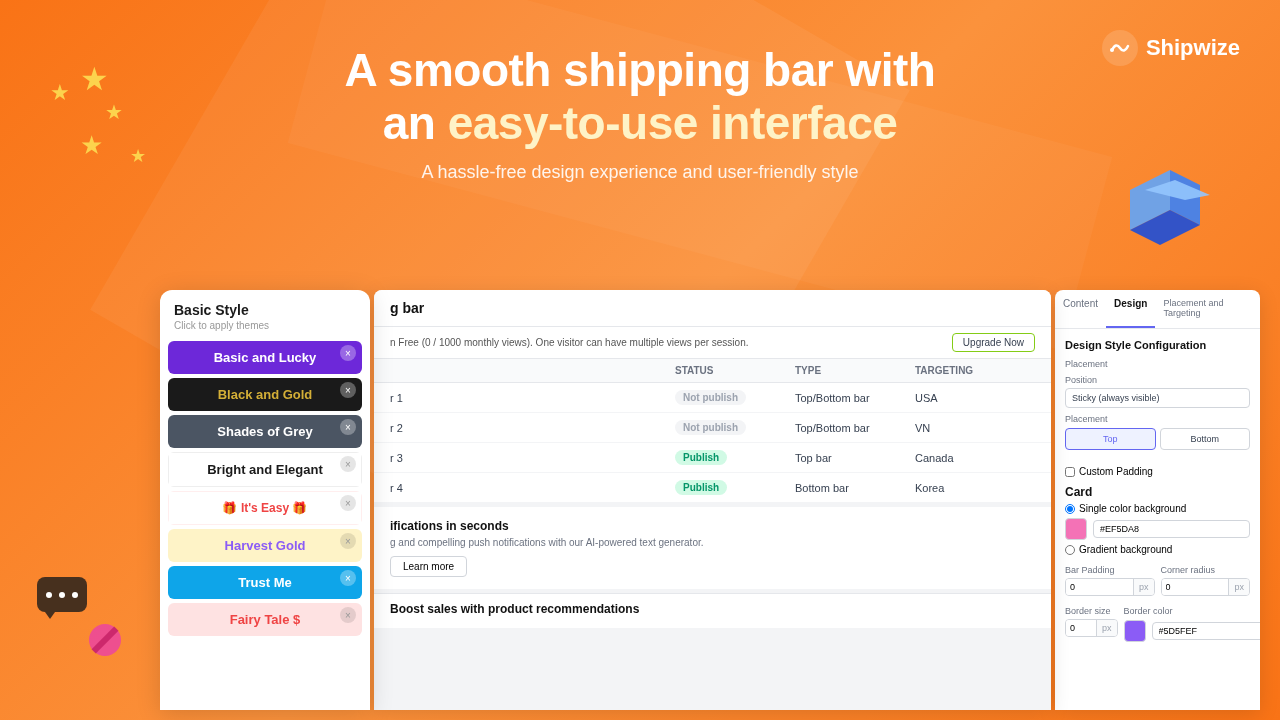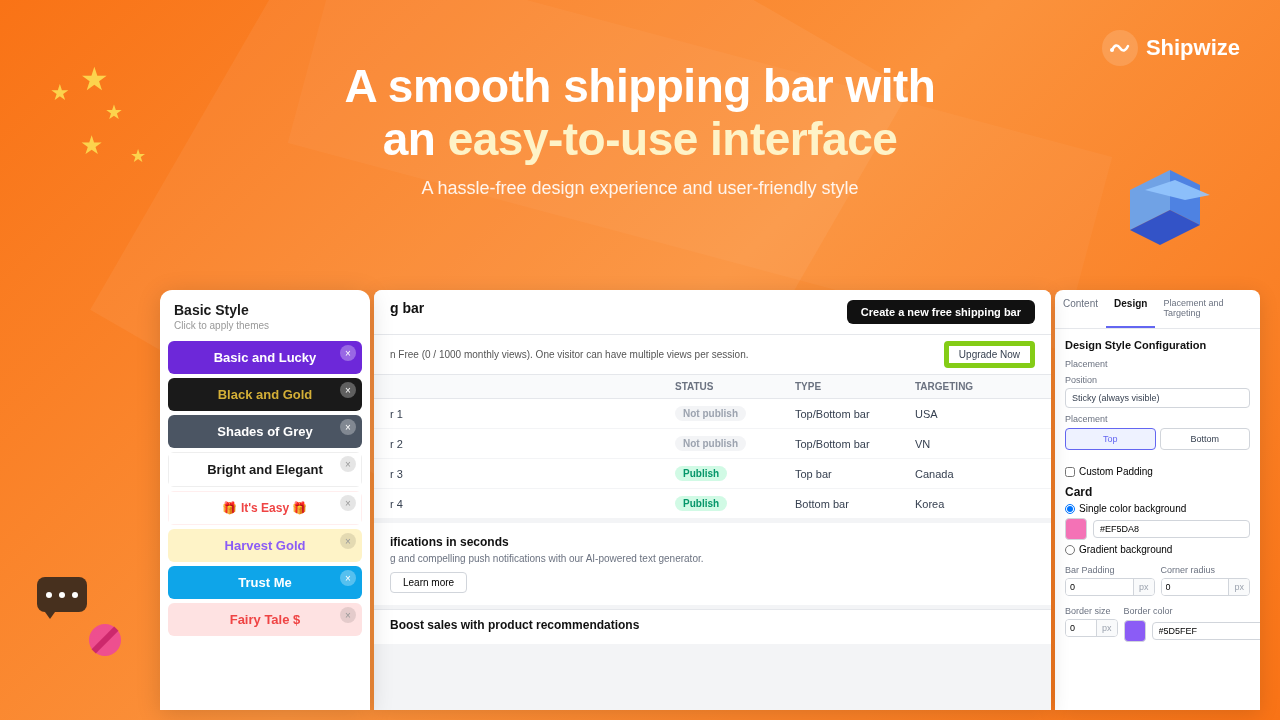--- a/index.html
+++ b/index.html
@@ -71,21 +71,21 @@
     }
     .logo-text {
       color: white;
       font-size: 22px;
       font-weight: 700;
     }
 
     
     .hero {
       position: absolute;
-      top: 60px;
+      top: 44px;
       left: 50%;
       transform: translateX(-50%);
       text-align: center;
       width: 700px;
     }
     .hero-title {
       font-size: 46px;
       font-weight: 800;
       color: white;
       line-height: 1.15;
@@ -241,21 +241,21 @@
       padding: 6px 16px;
       font-size: 10px;
       color: #555;
       display: flex;
       align-items: center;
       justify-content: space-between;
       border-bottom: 1px solid #e5e7eb;
     }
     .btn-upgrade {
       background: white;
-      border: 5px solid #84cc16;
+      border: 1px solid #84cc16;
       border-radius: 4px;
       padding: 3px 10px;
       font-size: 10px;
       cursor: pointer;
       color: #374151;
     }
 
     
     .table-container {
       background: white;
@@ -566,21 +566,20 @@
 
     <div class="theme-item">
       <div class="theme-item-inner theme-fairy">Fairy Tale $</div>
       <div class="theme-close theme-close-dark">×</div>
     </div>
   </div>
 
   <div class="dashboard-panel">
     <div class="dashboard-header">
       <span class="dashboard-title">g bar</span>
-      <button class="btn-create">Create a new free shipping bar</button>
     </div>
     <div class="notice-bar">
       <span>n Free (0 / 1000 monthly views). One visitor can have multiple views per session.</span>
       <button class="btn-upgrade">Upgrade Now</button>
     </div>
 
     <div class="table-container">
       <div class="table-header-row">
         <div class="table-col-header"></div>
         <div class="table-col-header">Status</div>

